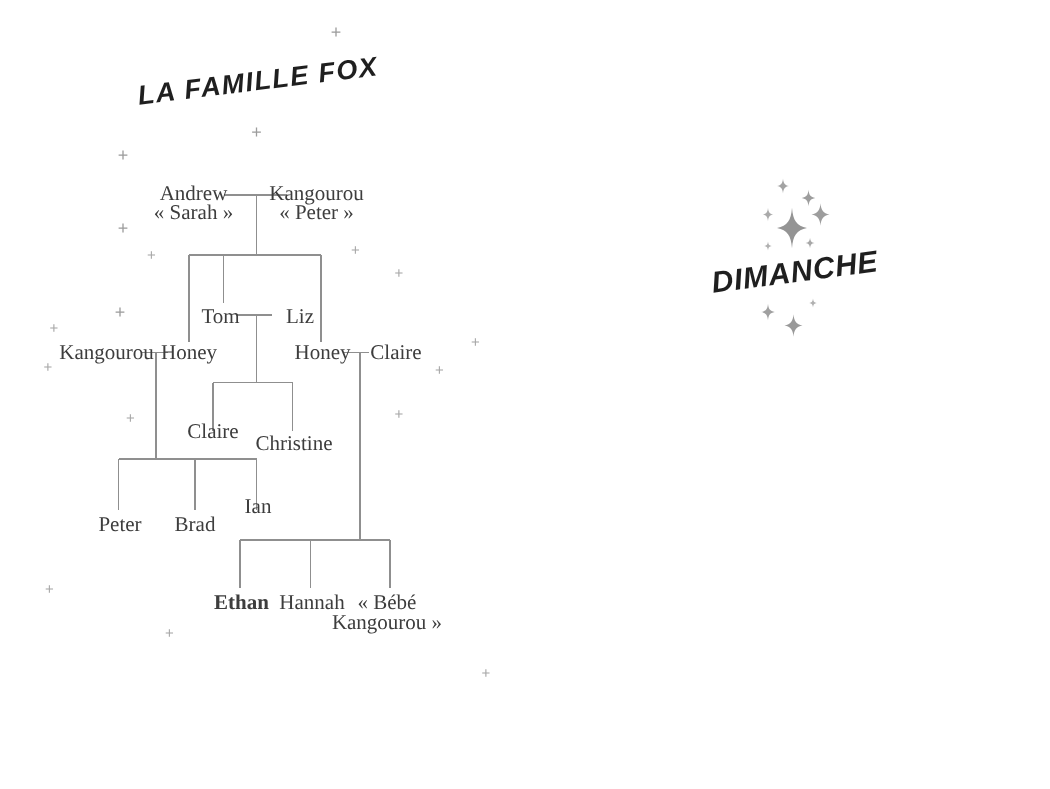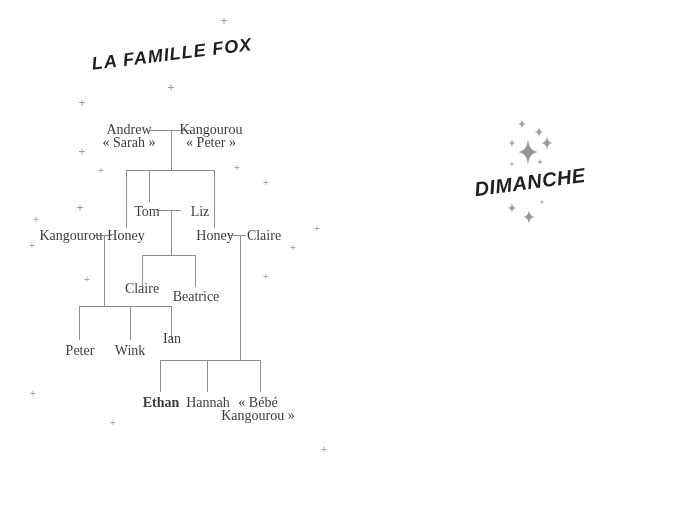--- a/index.html
+++ b/index.html
@@ -113,27 +113,27 @@
   <div class="person" style="left:215px; top:229px;">
     <span>Honey</span>
   </div>
   <div class="person" style="left:264px; top:229px;">
     <span>Claire</span>
   </div>
   <div class="person" style="left:142px; top:282px;">
     <span>Claire</span>
   </div>
   <div class="person" style="left:196px; top:290px;">
-    <span>Beatrice</span>
+    <span>Christine</span>
   </div>
   <div class="person" style="left:80px; top:344px;">
     <span>Peter</span>
   </div>
   <div class="person" style="left:130px; top:344px;">
-    <span>Wink</span>
+    <span>Brad</span>
   </div>
   <div class="person" style="left:172px; top:332px;">
     <span>Ian</span>
   </div>
   <div class="person" style="left:161px; top:396px;font-weight:bold;">
     <span>Ethan</span>
   </div>
   <div class="person" style="left:208px; top:396px;text-align:right;">
     <span>Hannah</span>
   </div>

